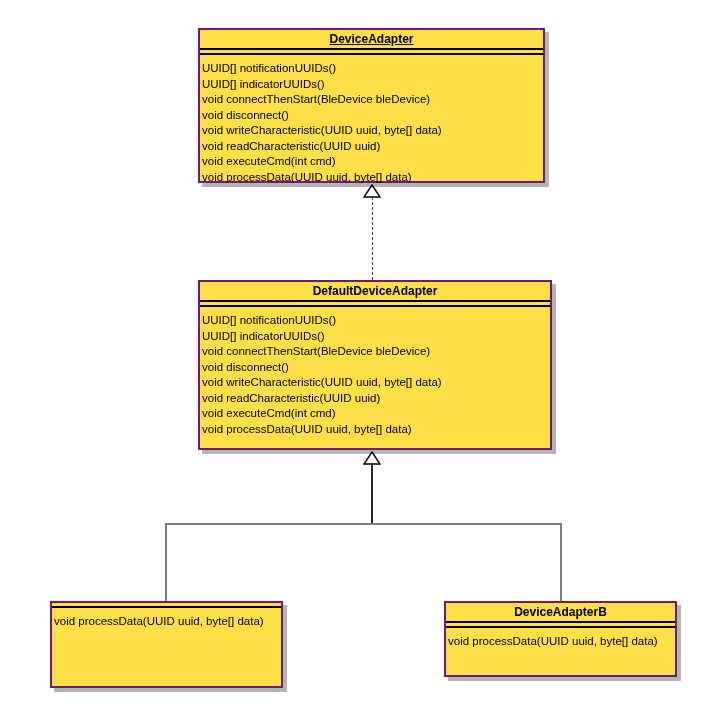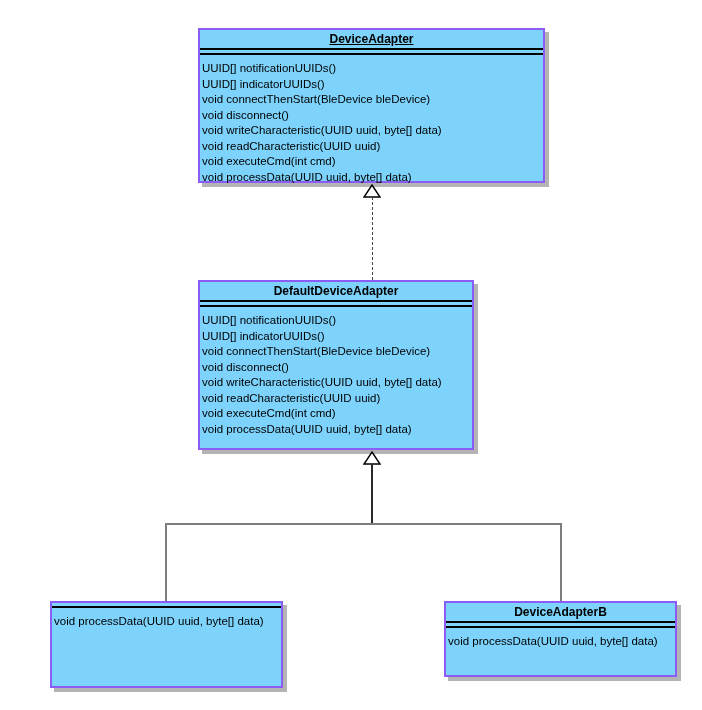--- a/index.html
+++ b/index.html
@@ -11,22 +11,22 @@
     position: relative;
     width: 702px;
     height: 710px;
     background: #ffffff;
     font-family: "Liberation Sans", sans-serif;
     color: #000000;
     overflow: hidden;
   }
   .uml-class {
     position: absolute;
-    background: #7dd3fc;
-    border: 2px solid #8b5cf6;
+    background: #fde047;
+    border: 2px solid #701a75;
     box-shadow: 4px 4px 0 0 #b4b4b4;
     box-sizing: border-box;
   }
   .uml-title {
     text-align: center;
     font-weight: bold;
     font-size: 12px;
     line-height: 17px;
     padding-top: 1px;
     border-bottom: 2px solid #000000;
@@ -84,21 +84,21 @@
       <div class="uml-method">void executeCmd(int cmd)</div>
       <div class="uml-method">void processData(UUID uuid, byte[] data)</div>
     </div>
   </div>
 
   <svg class="tri-icon" style="left:363px; top:184px;" width="18" height="14">
     <polygon points="9,1 17,13 1,13" fill="#ffffff" stroke="#000000" stroke-width="1.4"></polygon>
   </svg>
   <div class="edge edge-dashed" style="left:372px; top:197px; height:83px;"></div>
 
-  <div class="uml-class" style="left:198px; top:280px; width:276px; height:170px;">
+  <div class="uml-class" style="left:198px; top:280px; width:354px; height:170px;">
     <div class="uml-title">DefaultDeviceAdapter</div>
     <div class="uml-attrs"></div>
     <div class="uml-methods">
       <div class="uml-method">UUID[] notificationUUIDs()</div>
       <div class="uml-method">UUID[] indicatorUUIDs()</div>
       <div class="uml-method">void connectThenStart(BleDevice bleDevice)</div>
       <div class="uml-method">void disconnect()</div>
       <div class="uml-method">void writeCharacteristic(UUID uuid, byte[] data)</div>
       <div class="uml-method">void readCharacteristic(UUID uuid)</div>
       <div class="uml-method">void executeCmd(int cmd)</div>

